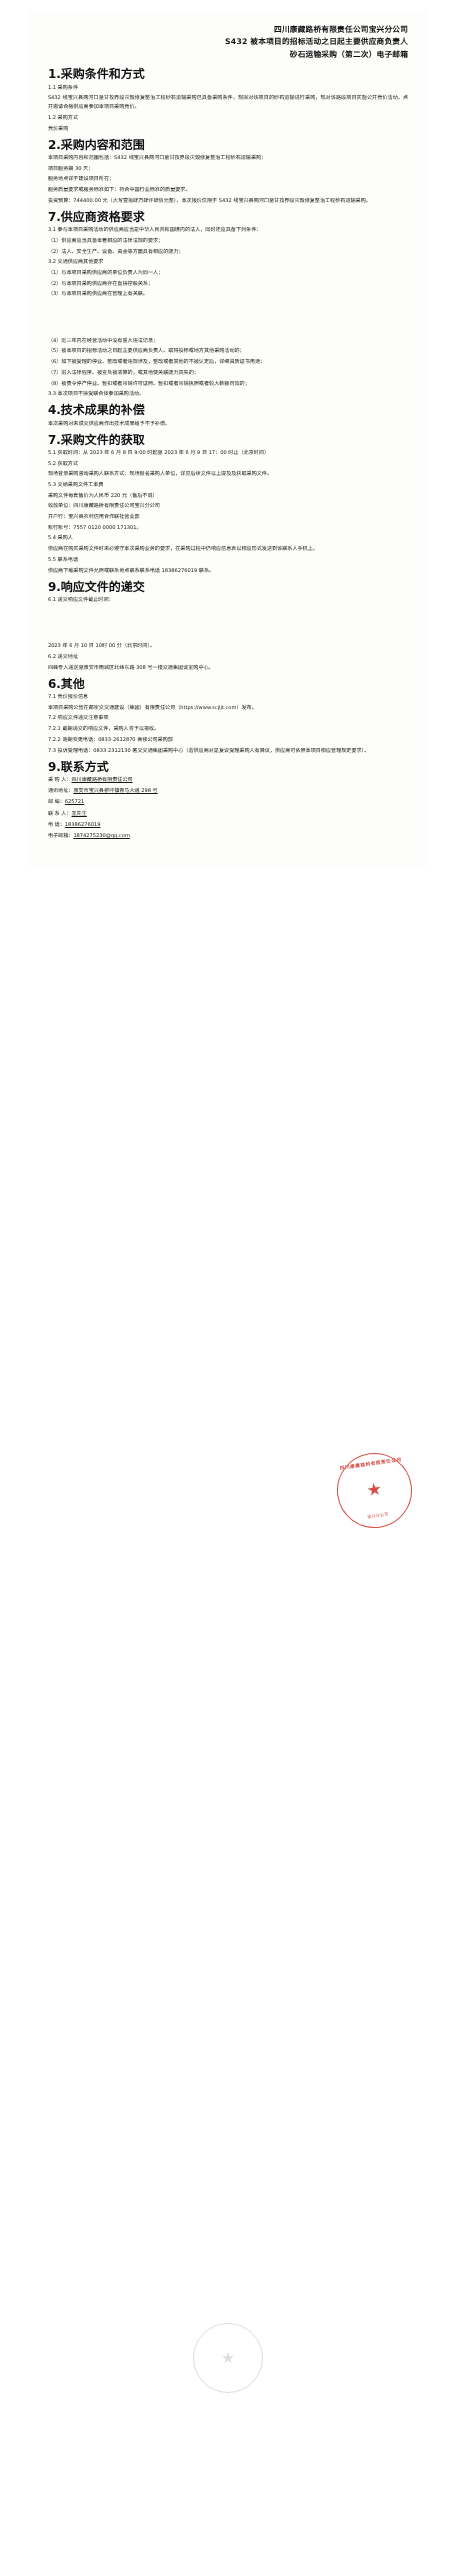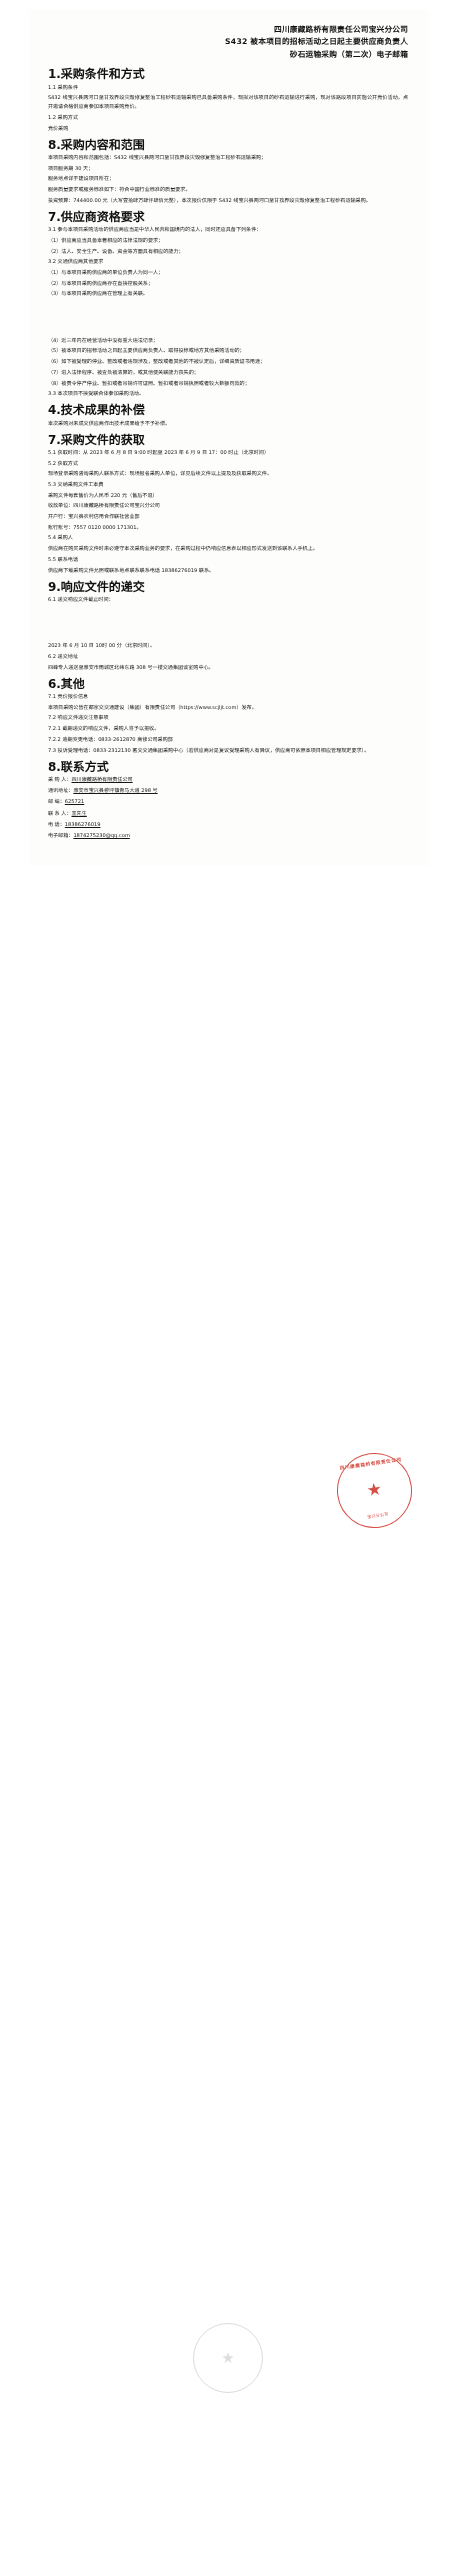--- a/index.html
+++ b/index.html
@@ -116,21 +116,21 @@
       <div class="title-line">S432 被本项目的招标活动之日起主要供应商负责人</div>
       <div class="title-line">砂石运输采购（第二次）电子邮箱</div>
     </div>
 
     <h2 class="sec">1.采购条件和方式</h2>
     <p class="t">1.1 采购条件</p>
     <p class="t">S432 线宝兴县两河口至甘孜界段灾毁修复整治工程砂石运输采购已具备采购条件，现拟对该项目的砂石运输进行采购，现对该路段项目实施公开竞价活动，点开邀请合格供应商参加本项目采购竞价。</p>
     <p class="t">1.2 采购方式</p>
     <p class="t">竞价采购</p>
 
-    <h2 class="sec">8.采购内容和范围</h2>
+    <h2 class="sec">2.采购内容和范围</h2>
     <p class="t">本项目采购内容和范围包括：S432 线宝兴县两河口至甘孜界段灾毁修复整治工程砂石运输采购；</p>
     <p class="t">项目服务期 30 天；</p>
     <p class="t">服务地点详于建设项目所在；</p>
     <p class="t">服务质量要求或服务标准如下：符合中国行业标准的质量要求。</p>
     <p class="t">投资预算：744400.00 元（大写壹拾肆万肆仟肆佰元整），本次报价仅限于 S432 线宝兴县两河口至甘孜界段灾毁修复整治工程砂石运输采购。</p>
 
     <h2 class="sec">7.供应商资格要求</h2>
     <p class="t">3.1 参与本项目采购活动的供应商应当是中华人民共和国境内的法人，同时还应具备下列条件：</p>
     <p class="t">（1）供应商应当具备本着相应的法律法规的要求；</p>
     <p class="t">（2）法人、安全生产、设备、资金等方面具有相应的能力；</p>
@@ -175,21 +175,21 @@
     <p class="t">四峰专人递送至雅安市雨城区北纬东路 308 号一楼交通集团谈室购中心。</p>
 
     <h2 class="sec">6.其他</h2>
     <p class="t">7.1 竞价报价信息</p>
     <p class="t">本项目采购公告在都家交交通建设（集团）有限责任公司（https://www.scjljt.com）发布。</p>
     <p class="t">7.2 响应文件递交注意事项</p>
     <p class="t">7.2.1 截期递交的响应文件，采购人将予以拒收。</p>
     <p class="t">7.2.2 逾期变更电话：0833-2612870 商修公司采购部</p>
     <p class="t">7.3 投诉受理电话：0833-2312130 署交交通集团采购中心（若供应商对是复议受理采购人有异议，供应商可依照本项目相应管理规定要求）。</p>
 
-    <h2 class="sec">8.联系方式</h2>
+    <h2 class="sec">9.联系方式</h2>
     <div class="contact">
       <p class="t">
         <span>采 购 人：</span><span class="u">四川康藏路桥有限责任公司</span>
       </p>
       <p class="t">
         <span>通讯地址：</span><span class="u">雅安市宝兴县穆坪镇青马大道 298 号</span>
       </p>
       <p class="t">
         <span>邮    编：</span><span class="u">625721</span>
       </p>

